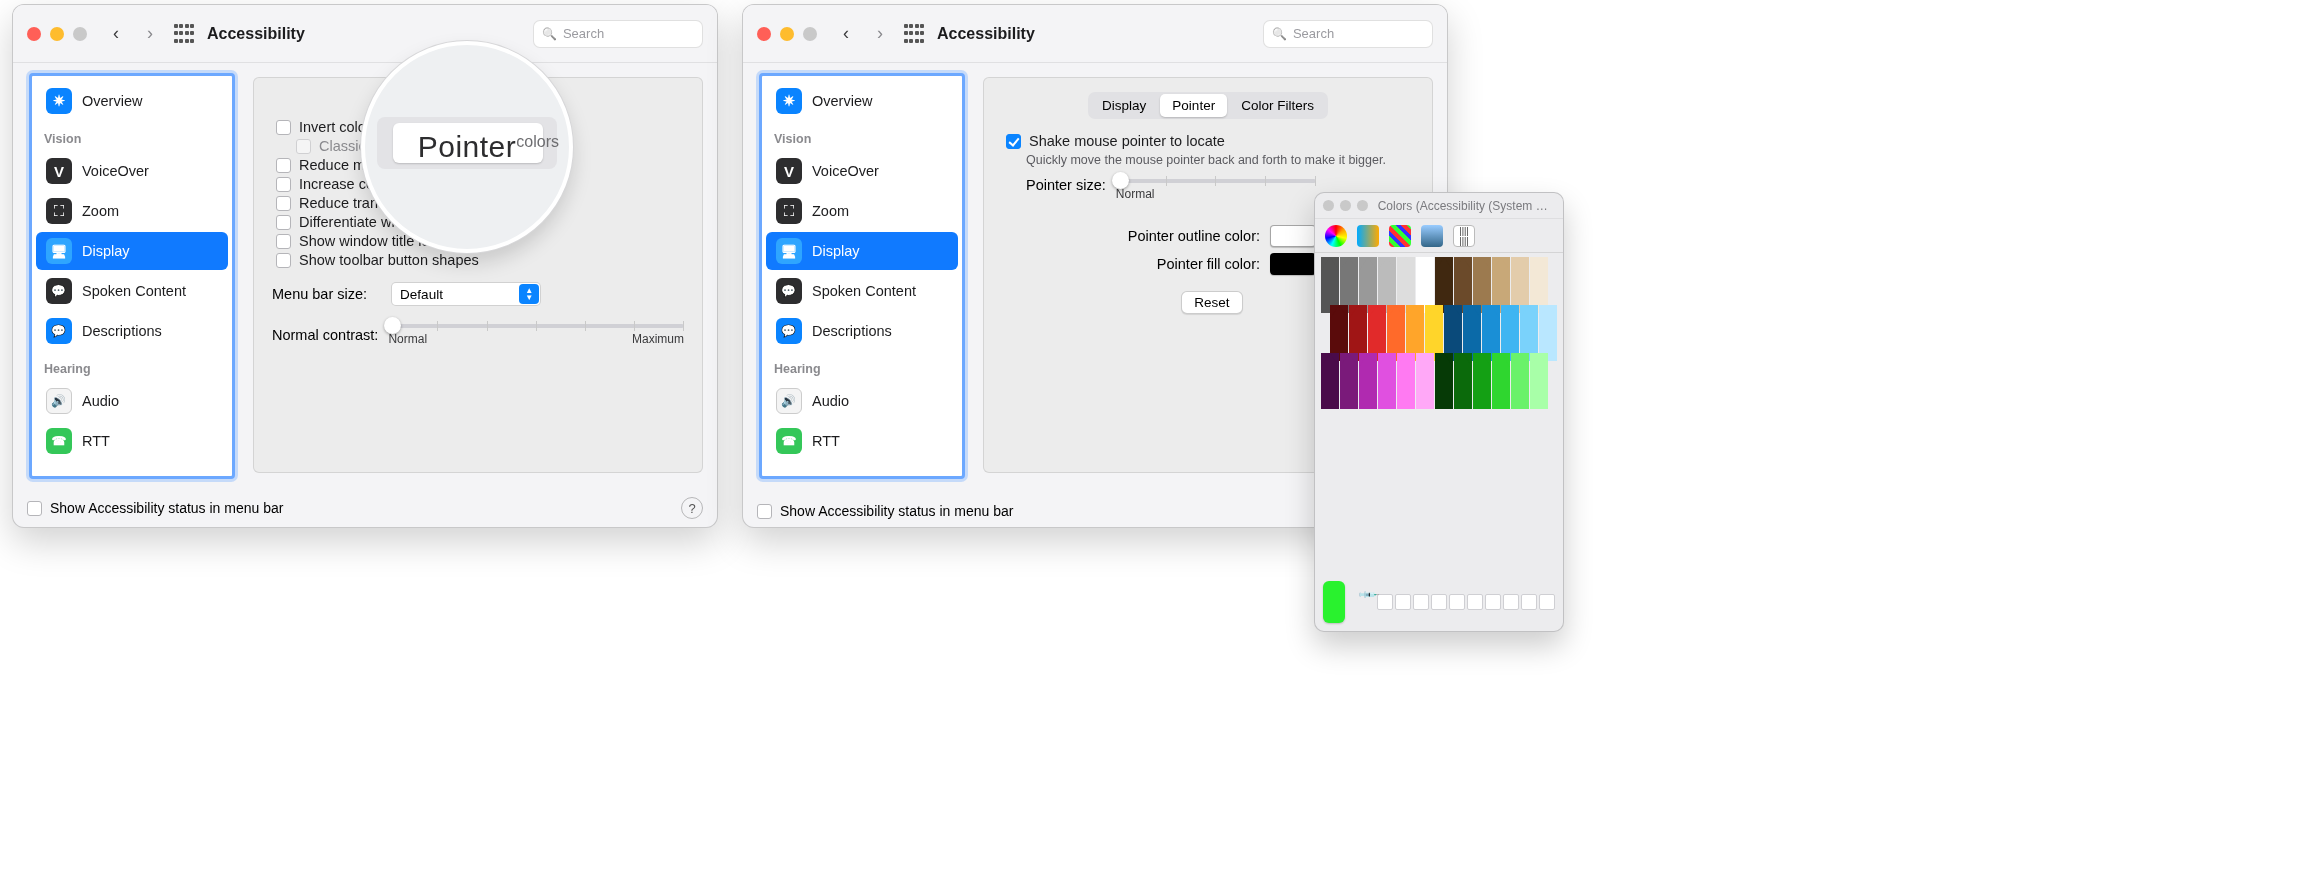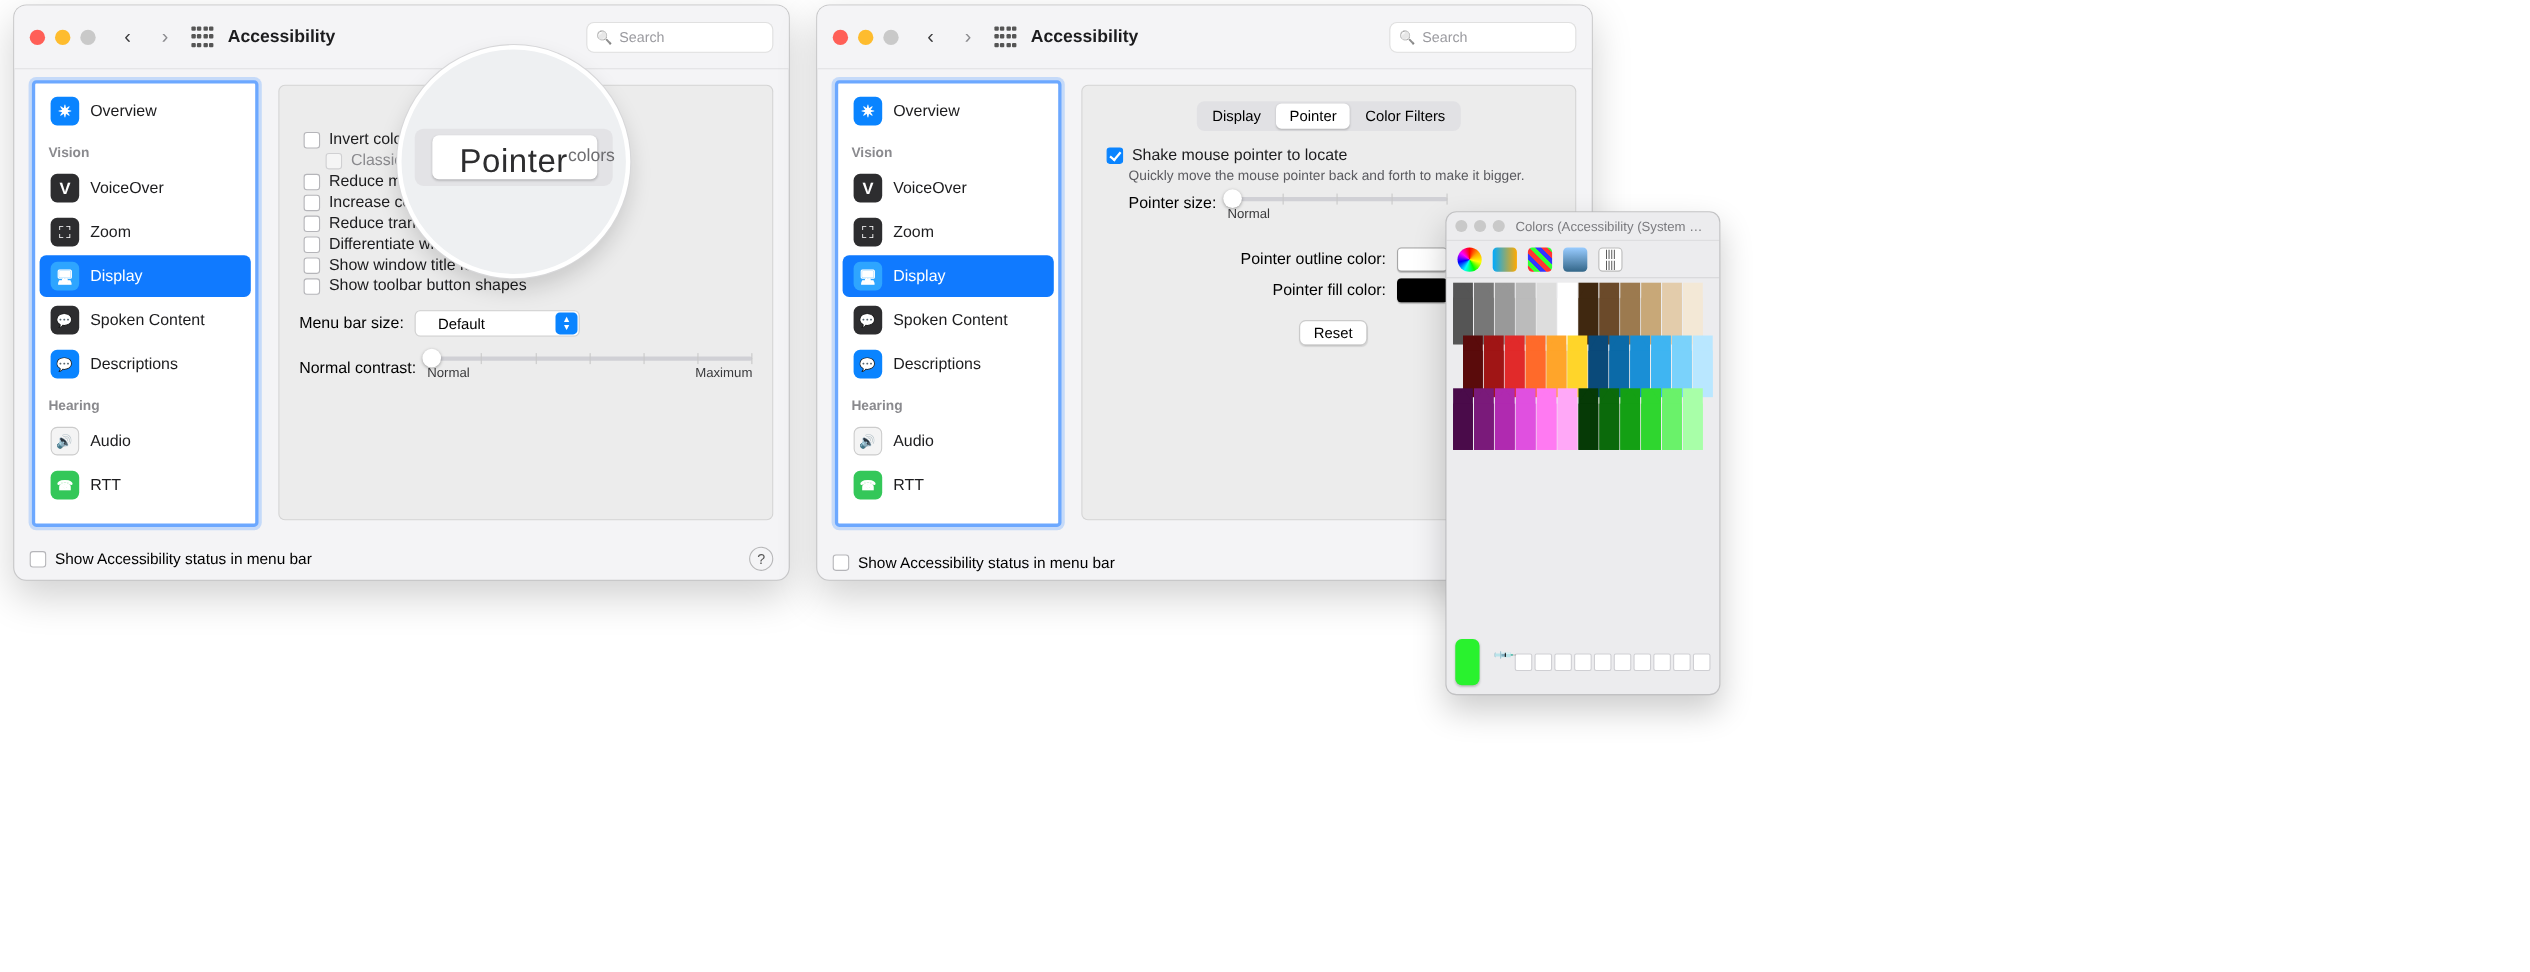--- a/index.html
+++ b/index.html
@@ -42,22 +42,22 @@
   .segctl { display:flex; gap:2px; margin:0 auto 14px; width:fit-content; background:#e1e1e4; border-radius:7px; padding:2px; font-size:13.5px;}
   .segctl .seg{padding:4px 12px; border-radius:5px;}
   .segctl .seg.active{ background:#fff; box-shadow:0 1px 2px rgba(0,0,0,0.2);}
 
   .opt-row { display:flex; align-items:center; gap:8px; margin:3px 0 3px 4px; font-size:14.5px; color:#1c1c1e;}
   .opt-row.sub{ margin-left:24px; color:#8a8a8e;}
   .cbox{ width:15px; height:15px; border:1.5px solid #b5b5b9; border-radius:3px; background:#fff; flex-shrink:0;}
   .cbox.checked{ background:#0a84ff; border-color:#0a84ff; position:relative;}
   .cbox.checked::after{ content:""; position:absolute; left:4px; top:1px; width:4px; height:8px; border:solid #fff; border-width:0 2px 2px 0; transform:rotate(40deg);}
 
-  .field-row{display:flex; align-items:center; gap:10px; margin-top:14px; font-size:14.5px;}
-  .select{ width:150px; height:24px; background:#fff; border:1px solid rgba(0,0,0,0.18); border-radius:5px; display:flex; align-items:center; padding:0 20px; font-size:13.5px; position:relative;}
+  .field-row{display:flex; align-items:center; gap:24px; margin-top:14px; font-size:14.5px;}
+  .select{ width:150px; height:24px; background:#fff; border:1px solid rgba(0,0,0,0.18); border-radius:5px; display:flex; align-items:center; padding:0 8px; font-size:13.5px; position:relative;}
   .select .arrows{ position:absolute; right:1px; top:1px; bottom:1px; width:20px; background:#0a84ff; border-radius:4px; display:flex; flex-direction:column; align-items:center; justify-content:center; color:#fff; font-size:8px; line-height:7px;}
 
   .slider-row{display:flex; align-items:center; gap:10px; margin-top:18px; font-size:14.5px;}
   .slider{ position:relative; height:4px; flex:1; background:linear-gradient(#d0d0d5,#d0d0d5); border-radius:2px;}
   .slider .knob{position:absolute; top:-7px; width:17px; height:17px; border-radius:50%; background:#fff; box-shadow:0 1px 3px rgba(0,0,0,0.35);}
   .ticks{position:absolute; inset:0; display:flex; justify-content:space-between;}
   .ticks span{width:1px; height:10px; background:#c9c9c9; margin-top:-3px;}
   .s-labels{display:flex; justify-content:space-between; font-size:12px; color:#3a3a3c; margin-top:4px;}
 
   .footer { position:absolute; left:14px; right:14px; bottom:8px; display:flex; align-items:center; gap:8px; font-size:14px; }

